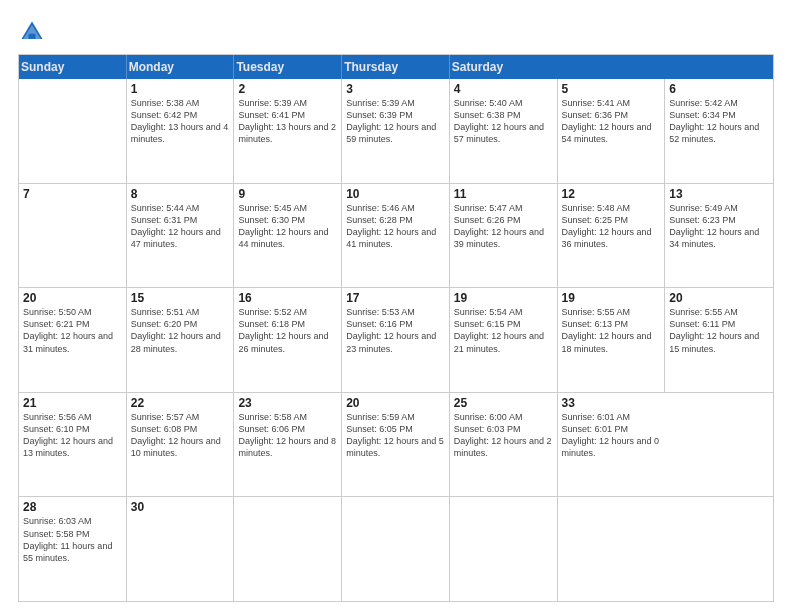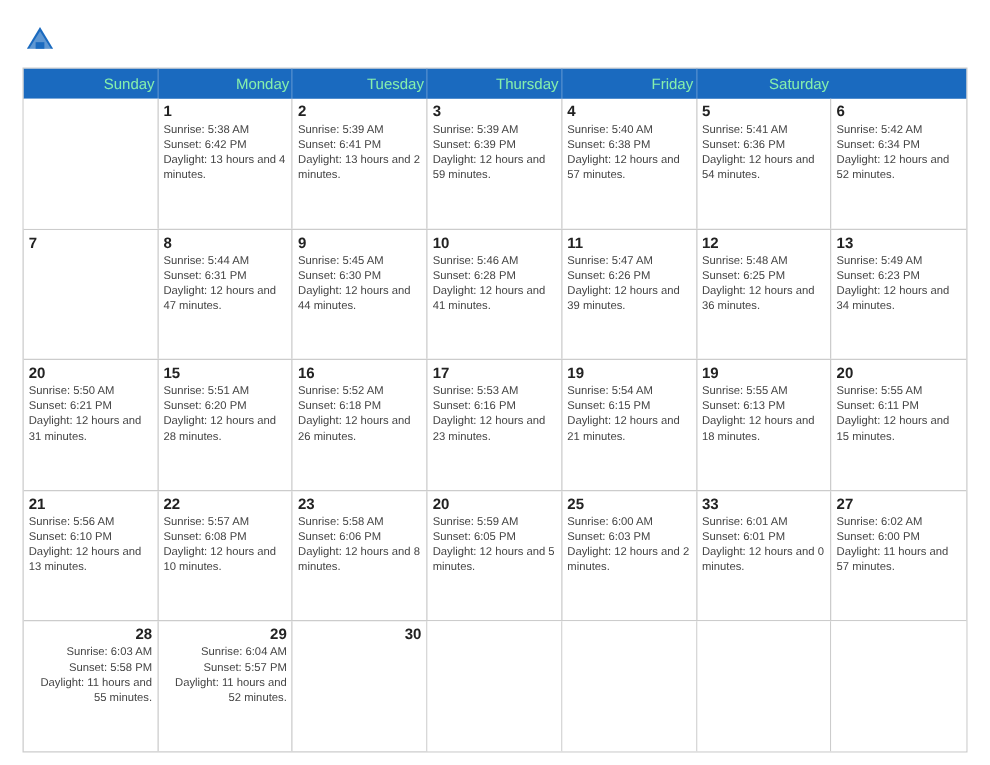--- a/index.html
+++ b/index.html
@@ -58,40 +58,40 @@
       display: flex;
       flex-direction: column;
       border: 1px solid #ccc;
     }
     .cal-header-row {
       display: grid;
       grid-template-columns: repeat(7, 1fr);
       background: #1a6abf;
     }
     .cal-header-cell {
-      color: #86efac;
+      color: #e5e5e5;
       font-size: 12px;
-      font-weight: normal;
-      text-align: right;
+      font-weight: bold;
+      text-align: left;
       padding: 5px 2px;
       border-right: 1px solid #5590d0;
     }
     .cal-header-cell:last-child { border-right: none; }
     .cal-body {
       flex: 1;
       display: flex;
       flex-direction: column;
     }
     .cal-row {
       display: grid;
       grid-template-columns: repeat(7, 1fr);
       flex: 1;
       border-bottom: 1px solid #ccc;
     }
-    .cal-row:last-child { border-bottom: none; text-align: right; }
+    .cal-row:last-child { border-bottom: none; }
     .cal-cell {
       border-right: 1px solid #ccc;
       padding: 3px 4px;
       font-size: 9.5px;
       color: #333;
       min-height: 0;
       overflow: hidden;
     }
     .cal-cell:last-child { border-right: none; }
     .cal-cell.empty { background: #fff; }
@@ -129,21 +129,20 @@
       <div class="location"></div>
     </div>
   </div>
 
   <div class="calendar">
     <div class="cal-header-row">
     <div class="cal-header-cell">Sunday</div>
         <div class="cal-header-cell">Monday</div>
         <div class="cal-header-cell">Tuesday</div>
         <div class="cal-header-cell">Thursday</div>
-        <div class="cal-header-cell">Friday</div>
         <div class="cal-header-cell">Saturday</div>
       </div>
     <div class="cal-body">
     <div class="cal-row">
           <div class="cal-cell empty"></div>
           <div class="cal-cell">
             <span class="day-number">1</span>
             <div class="cell-info">Sunrise: 5:38 AM<br>Sunset: 6:42 PM<br>Daylight: 13 hours and 4 minutes.</div>
           </div>
           <div class="cal-cell">
@@ -244,33 +243,25 @@
             <div class="cell-info">Sunrise: 5:59 AM<br>Sunset: 6:05 PM<br>Daylight: 12 hours and 5 minutes.</div>
           </div>
           <div class="cal-cell">
             <span class="day-number">25</span>
             <div class="cell-info">Sunrise: 6:00 AM<br>Sunset: 6:03 PM<br>Daylight: 12 hours and 2 minutes.</div>
           </div>
           <div class="cal-cell">
             <span class="day-number">33</span>
             <div class="cell-info">Sunrise: 6:01 AM<br>Sunset: 6:01 PM<br>Daylight: 12 hours and 0 minutes.</div>
           </div>
-          <div class="cal-cell">
-            <span class="day-number">27</span>
-            <div class="cell-info">Sunrise: 6:02 AM<br>Sunset: 6:00 PM<br>Daylight: 11 hours and 57 minutes.</div>
-          </div>
         </div>
         <div class="cal-row">
           <div class="cal-cell">
             <span class="day-number">28</span>
             <div class="cell-info">Sunrise: 6:03 AM<br>Sunset: 5:58 PM<br>Daylight: 11 hours and 55 minutes.</div>
-          </div>
-          <div class="cal-cell">
-            <span class="day-number">29</span>
-            <div class="cell-info">Sunrise: 6:04 AM<br>Sunset: 5:57 PM<br>Daylight: 11 hours and 52 minutes.</div>
           </div>
           <div class="cal-cell">
             <span class="day-number">30</span>
           </div>
           <div class="cal-cell empty"></div>
           <div class="cal-cell empty"></div>
           <div class="cal-cell empty"></div>
           <div class="cal-cell empty"></div>
         </div>
       </div>

